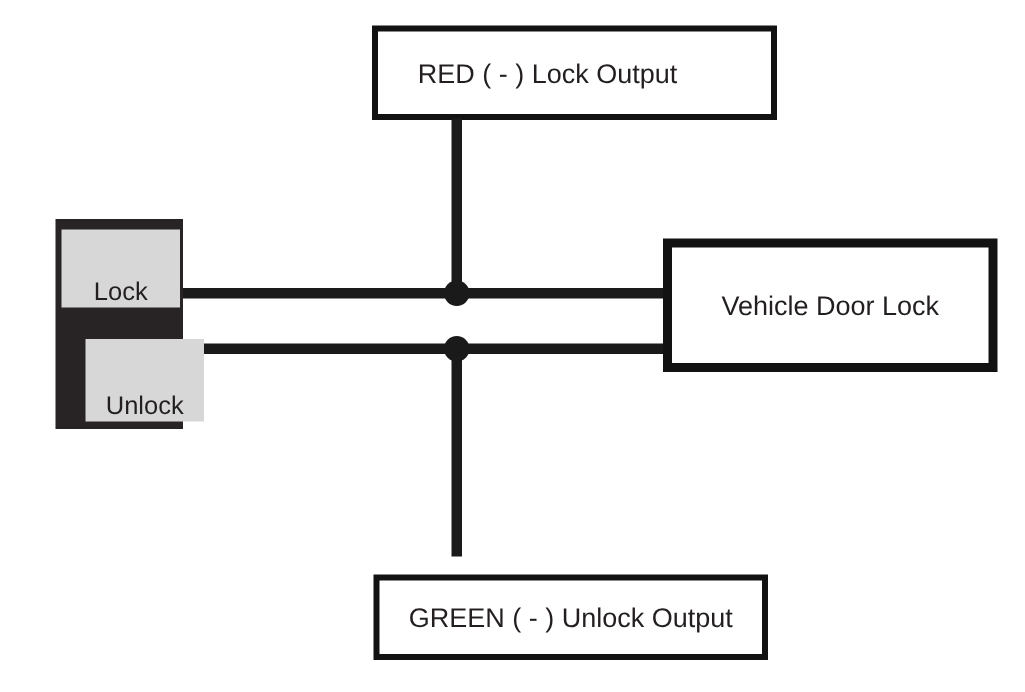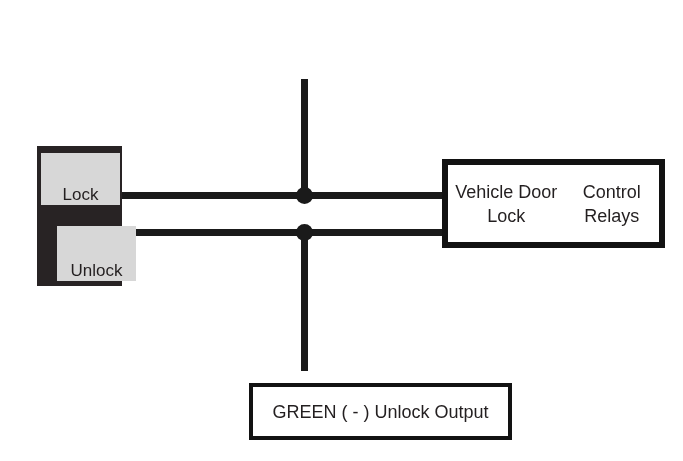--- a/index.html
+++ b/index.html
@@ -86,40 +86,42 @@
     color: var(--text, #231f20);
   }
   .lock-btn   { top: 7px;  height: 52px; }
   .unlock-btn { top: 80px; height: 55px; margin-left: 16px; }
 </style>
 </head>
 <body>
 
 <div class="canvas">
 
+  <div class="box top-box">
+    <span>RED ( - ) Lock Output</span>
+  </div>
 
   <div class="wire wire-top-vertical"></div>
   <div class="wire wire-lock-horizontal"></div>
   <div class="wire wire-unlock-horizontal"></div>
   <div class="wire wire-bottom-vertical"></div>
 
   <div class="junction-dot dot-lock"></div>
   <div class="junction-dot dot-unlock"></div>
 
   <div class="switch-body">
     <div class="switch-btn lock-btn">
       <span>Lock</span>
     </div>
     <div class="switch-btn unlock-btn">
       <span>Unlock</span>
     </div>
   </div>
 
   <div class="box right-box">
     <div>Vehicle Door Lock</div>
-    <div>Control Relays</div>
   </div>
 
   <div class="box bottom-box">
     <span>GREEN ( - ) Unlock Output</span>
   </div>
 
 </div>
 
 </body></html>

